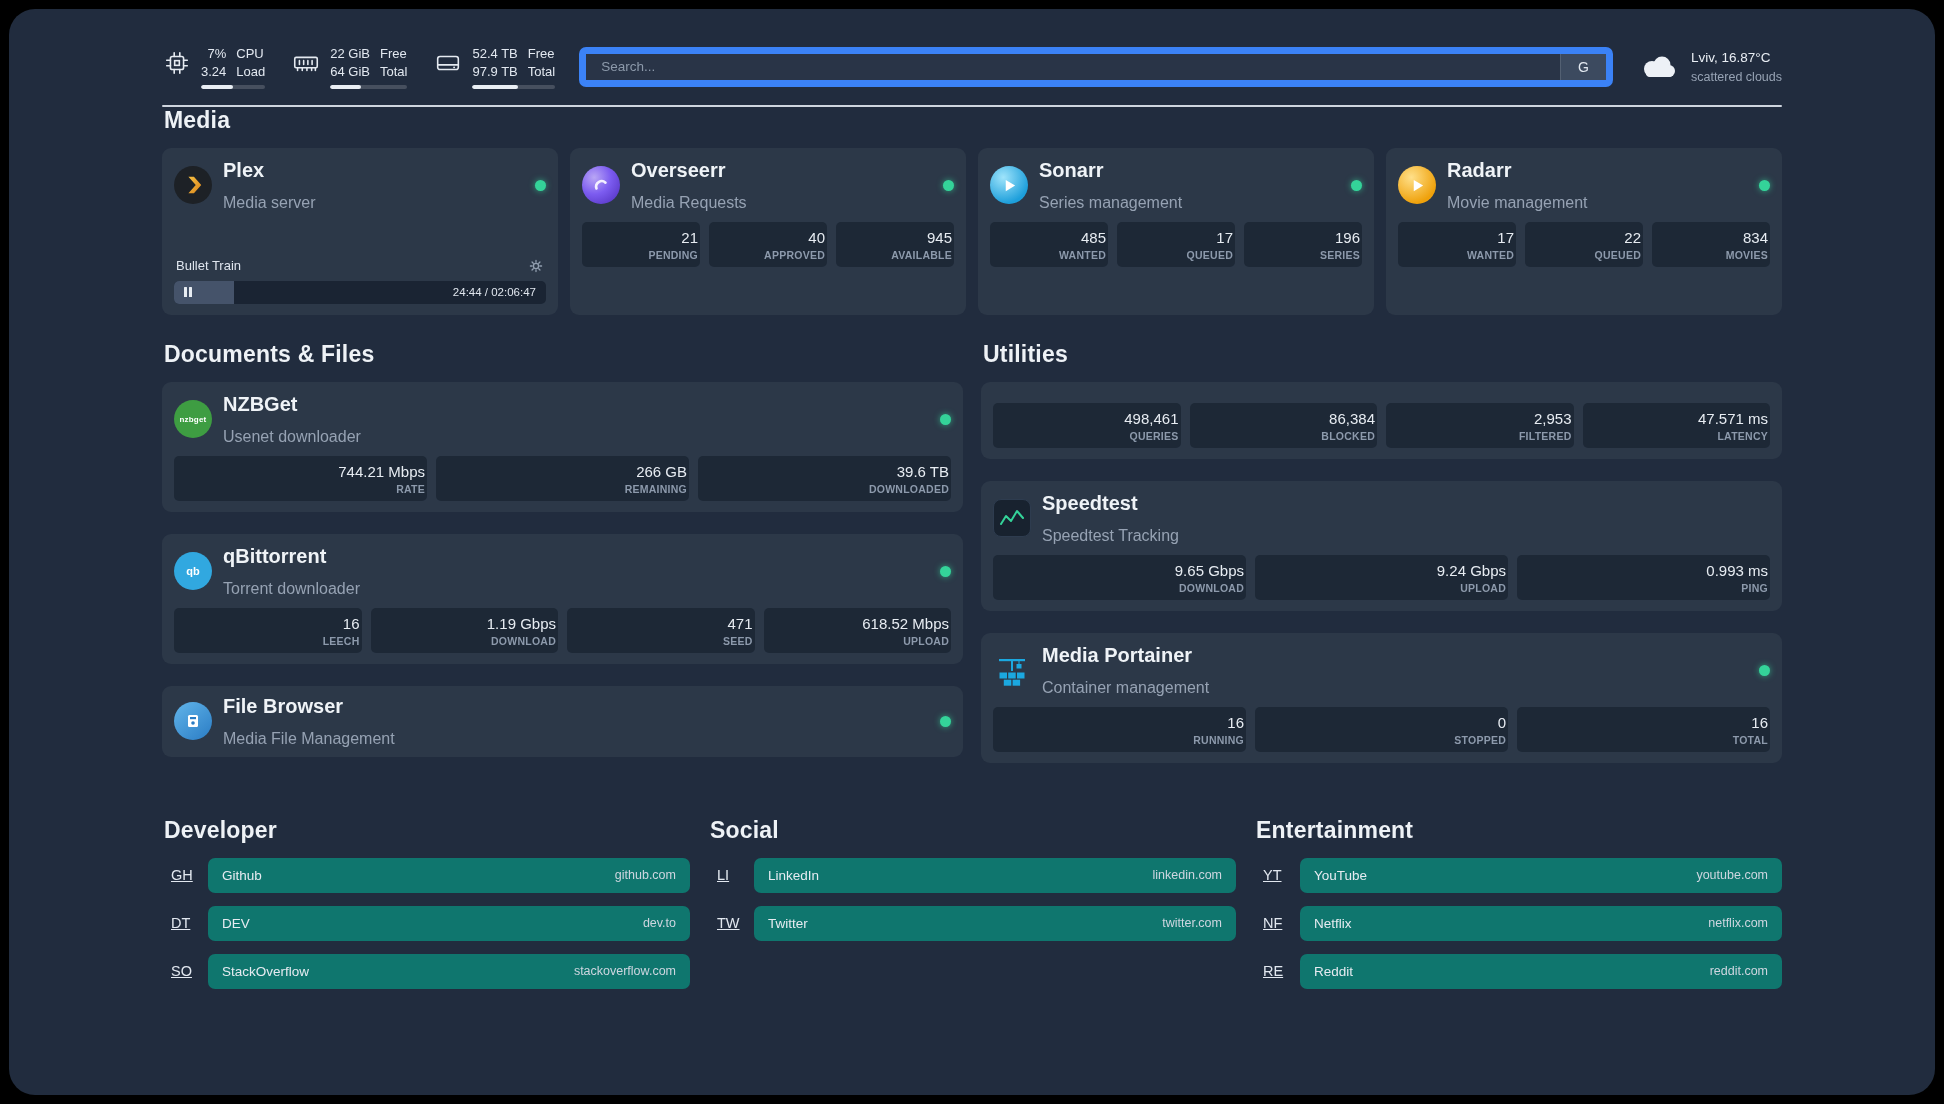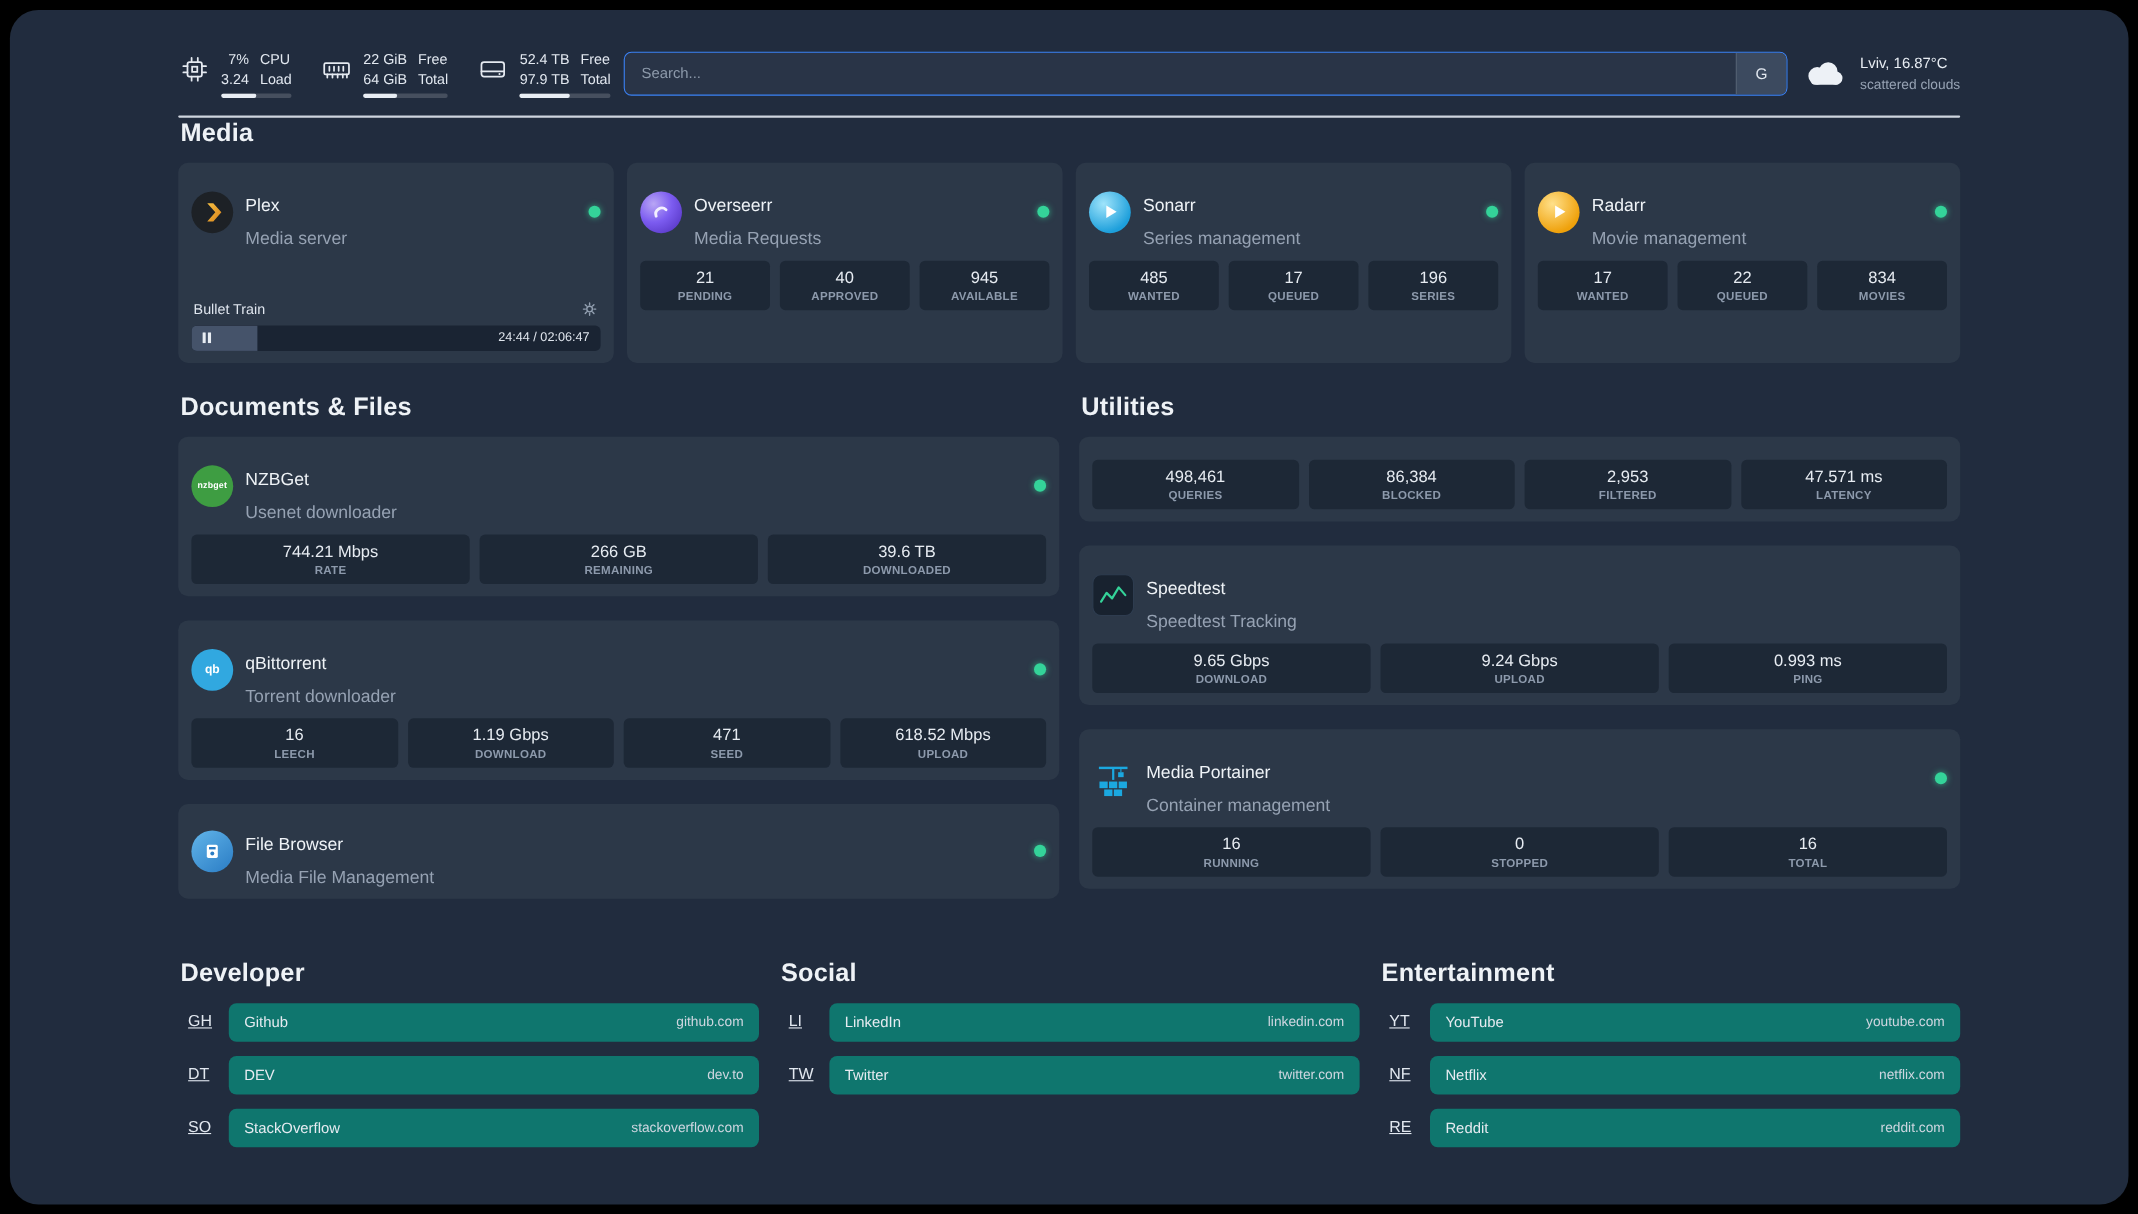--- a/index.html
+++ b/index.html
@@ -14,21 +14,21 @@
   .topbar { display:flex; align-items:center; }
   .resources { display:flex; gap:26px; align-items:flex-start; }
   .resource { display:flex; gap:9px; }
   .res-icon { width:30px; height:30px; margin-top:3px; flex:none; }
   .res-body { display:flex; flex-direction:column; }
   .res-cols { display:flex; gap:10px; font-size:13px; line-height:1.4; color:#e2e8f0; }
   .res-col.vals { text-align:right; }
   .res-bar { margin-top:4px; height:3.5px; background:rgba(255,255,255,.17); border-radius:2px; overflow:hidden; }
   .res-fill { height:100%; background:#e9eef4; border-radius:2px; width:0; }
 
-  .searchwrap { flex:1; display:flex; height:40px; margin:0 12px; border:1px solid #3b82f6;
+  .searchwrap { flex:1; display:flex; height:40px; margin:0 24px; border:7px solid #3b82f6;
     border-radius:7px; overflow:hidden; background:#28334a; background:#293447; }
   .search { flex:1; background:transparent; border:none; outline:none; color:#e8edf3;
     padding:0 15px; font-size:13.5px; font-family:"Liberation Sans",sans-serif; }
   .search::placeholder { color:#8c99aa; }
   .search-btn { width:46px; background:#3c4a5f; border:none; border-left:1px solid #536072;
     color:#e2e8f0; font-size:14px; cursor:pointer; font-family:"Liberation Sans",sans-serif; }
 
   .weather { display:flex; align-items:center; gap:12px; }
   .weather-text { font-size:13.5px; line-height:1.45; }
   .weather-cond { color:#97a3b4; font-size:12.5px; }
@@ -38,27 +38,27 @@
   
   h2.sec { font-size:23px; font-weight:600; color:#eef2f6; letter-spacing:.2px; margin:0 0 14px 2px; }
   .media-head { margin-top:60px; }
 
   
   .card { background:#2c3848; border-radius:9px; padding:11px 12px; }
   .card-head { display:flex; align-items:center; gap:11px; }
   .svc-icon { width:38px; height:38px; border-radius:50%; flex:none; display:flex;
     align-items:center; justify-content:center; overflow:hidden; }
   .svc-text { min-width:0; }
-  .svc-title { font-size:16px; font-weight:400; color:#eff3f7; white-space:nowrap;margin-top:20px; }
+  .svc-title { font-size:20px; font-weight:700; color:#eff3f7; white-space:nowrap; }
   .svc-sub { font-size:16px; color:#96a2b3; margin-top:12px; white-space:nowrap; }
   .dot { margin-left:auto; width:11px; height:11px; border-radius:50%; background:#34d399;
     box-shadow:0 0 6px rgba(52,211,153,.7); flex:none; }
 
   .stats { display:flex; gap:9px; margin-top:10px; }
-  .stat { flex:1; background:#1d2836; border-radius:5px; text-align:center; padding:7px 2px 6px; }
+  .stat { flex:1; background:#1d2836; border-radius:5px; text-align:right; padding:7px 2px 6px; }
   .stat-value { font-size:15px; color:#e7ecf2; white-space:nowrap; }
   .stat-label { font-size:10.5px; font-weight:700; color:#8d9aac; margin-top:3px; letter-spacing:.25px; }
 
   .media-grid { display:grid; grid-template-columns:repeat(4,1fr); gap:12px; }
 
   
   .np { margin-top:9px; }
   .np-row { display:flex; align-items:center; justify-content:space-between;
     font-size:13px; color:#dfe5ee; padding:0 2px;margin-top:46px; }
   .np-bar { position:relative; margin-top:7px; height:23px; background:#1a2433;

